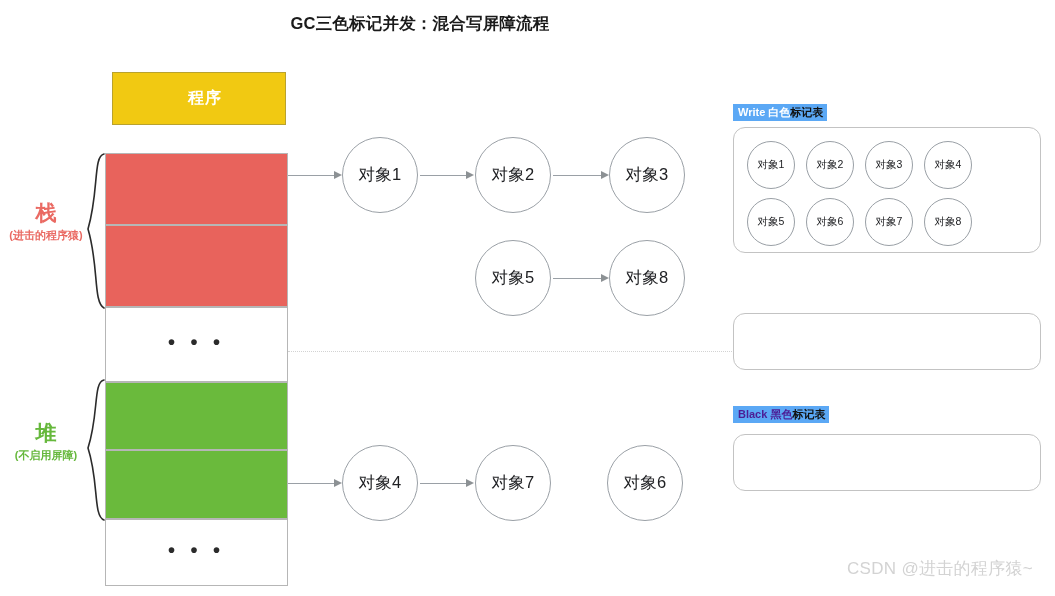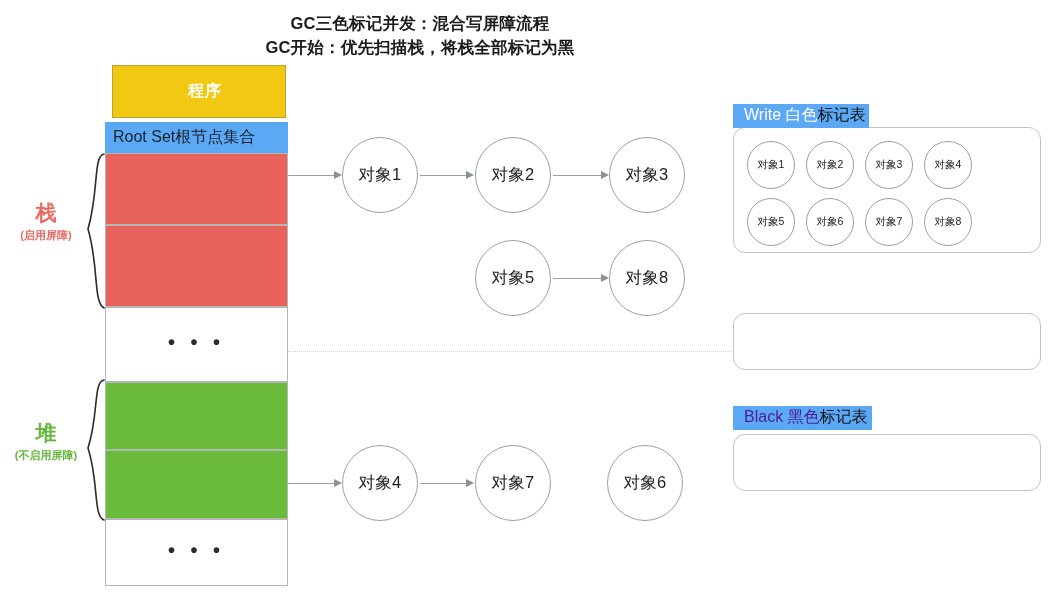--- a/index.html
+++ b/index.html
@@ -35,21 +35,21 @@
     display: block;
   }
 
   
   .mem-block {
     position: absolute;
     box-sizing: border-box;
     border: 1px solid #adadad;
   }
   .mem-program {
-    left: 112px; top: 65px; width: 174px; height: 53px;
+    left: 112px; top: 72px; width: 174px; height: 53px;
     background: #f1c912;
     border: 1px solid #b9a22e;
     display: flex; align-items: center; justify-content: center; padding-left: 12px;
   }
   .mem-program span {
     color: #ffffff;
     font-size: 16px;
     font-weight: bold;
     letter-spacing: 1px;
   }
@@ -162,23 +162,23 @@
   .panel {
     position: absolute;
     box-sizing: border-box;
     border: 1.5px solid #c3c3c3;
     border-radius: 12px;
     background: #ffffff;
   }
   .panel-title {
     position: absolute;
     background: #5ba8f5;
-    padding: 1px 4px 2px 11px;
-    font-size: 16px;
-    font-weight: normal;
+    padding: 1px 4px 2px 5px;
+    font-size: 11px;
+    font-weight: bold;
     white-space: nowrap;
     line-height: 1.3;
     z-index: 4;
   }
   .t-white-en { color: #ffffff; }
   .t-grey-en  { color: #adada7; }
   .t-black-en { color: #4c1d95; }
   .t-zh       { color: #111111; }
 
   .mini-wrap {
@@ -211,30 +211,26 @@
     white-space: nowrap;
   }
 </style>
 </head>
 <body>
 
 <div id="canvas">
 
   <div class="title-block">
     <span class="title-line">GC三色标记并发：混合写屏障流程</span>
-    <span class="title-line">GC开始：优先扫描栈，将栈全部标记为黑</span>
   </div>
 
   <div class="mem-block mem-program">
     <span>程序</span>
   </div>
 
-  <div class="mem-block mem-rootset">
-    <span>Root Set根节点集合</span>
-  </div>
 
   <div class="mem-block mem-red mem-red-1"></div>
   <div class="mem-block mem-red mem-red-2"></div>
 
   <div class="mem-block mem-white mem-white-1">
     <span class="dots">• • •</span>
   </div>
 
   <div class="mem-block mem-green mem-green-1"></div>
   <div class="mem-block mem-green mem-green-2"></div>
@@ -245,21 +241,21 @@
 
   <svg class="brace" style="left:82px; top:152px;" width="26" height="158" viewBox="0 0 26 158">
     <path d="M22 2 C11 4, 17 40, 6 77 C17 114, 11 150, 22 156" fill="none" stroke="#2b2b2b" stroke-width="1.6" stroke-linecap="round"></path>
   </svg>
   <svg class="brace" style="left:82px; top:378px;" width="26" height="144" viewBox="0 0 26 144">
     <path d="M22 2 C11 4, 17 36, 6 70 C17 104, 11 138, 22 142" fill="none" stroke="#2b2b2b" stroke-width="1.6" stroke-linecap="round"></path>
   </svg>
 
   <div class="region-label stack-label">
     <span class="region-name">栈</span>
-    <span class="region-sub">(启用屏障)</span>
+    <span class="region-sub">(进击的程序猿)</span>
   </div>
   <div class="region-label heap-label">
     <span class="region-name">堆</span>
     <span class="region-sub">(不启用屏障)</span>
   </div>
 
   <div class="dotted-sep"></div>
 
   <div class="conn" style="left:288px; top:175px; width:48px;"></div>
   <div class="arrowhead" style="left:334px; top:170.5px;"></div>
@@ -342,14 +338,15 @@
     <div class="mini-wrap" style="left:13px; top:5px; width:282px;"></div>
   </div>
 
   <div class="panel" style="left:733px; top:434px; width:308px; height:57px;">
     <div class="mini-wrap" style="left:13px; top:5px; width:282px;"></div>
   </div>
   <div class="panel-title" style="left:733px; top:406px;">
     <span class="t-black-en">Black </span><span class="t-black-en">黑色</span><span class="t-zh">标记表</span>
   </div>
 
+  <div class="watermark">CSDN @进击的程序猿~</div>
 
 </div>
 
 </body></html>

